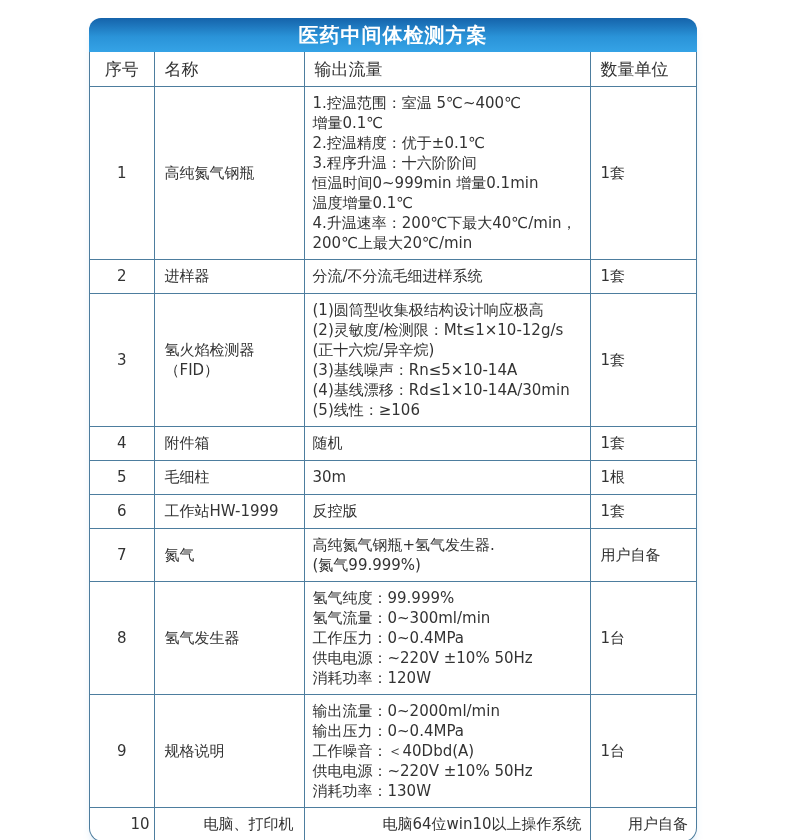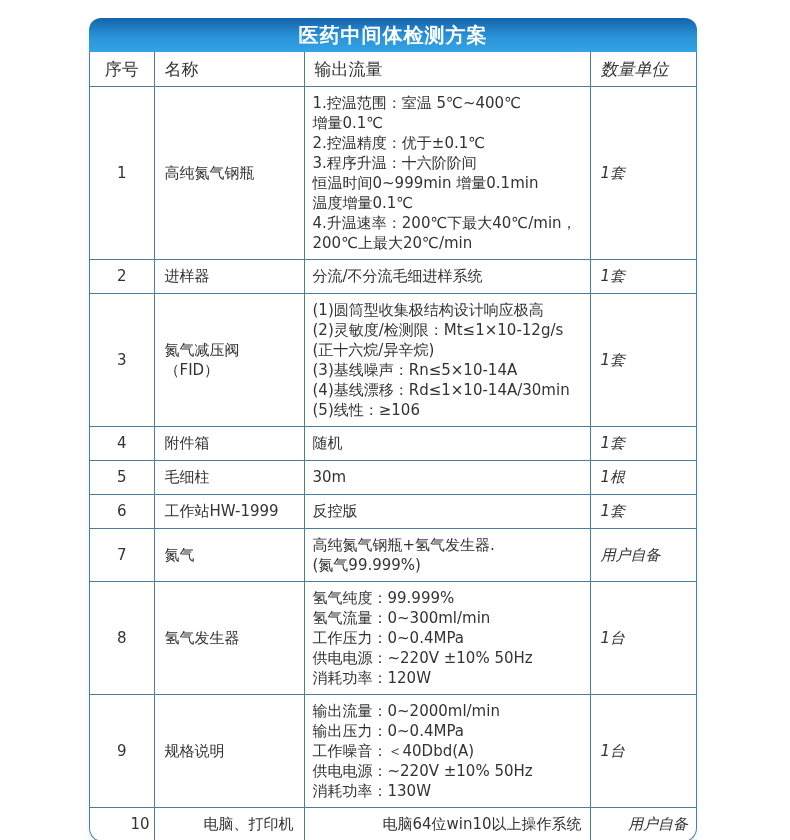--- a/index.html
+++ b/index.html
@@ -57,21 +57,21 @@
     text-align:left;
     vertical-align:middle;
     font-size:15px;
     line-height:20px;
     padding:4px 10px;
     height:34px;
     color:var(--text);
   }
   
   tr th:first-child, tr td:first-child{border-left:none;}
-  tr th:last-child, tr td:last-child{border-right:none;font-style:italic;}
+  tr th:last-child, tr td:last-child{border-right:none;}
   thead tr th{border-top:none;}
   tbody tr:last-child td{border-bottom:none;text-align:right;}
   th{font-size:17px;}
   .col-no{text-align:center;padding:6px 4px;}
   .col-spec{white-space:pre-line;padding:6px 8px;margin-top:34px;}
   .footer-space{position:absolute;left:0;top:836px;width:790px;height:4px;}
 </style>
 </head>
 <body>
 
@@ -110,21 +110,21 @@
             <td class="col-qty">1套</td>
           </tr>
           <tr>
             <td class="col-no">2</td>
             <td class="col-name">进样器</td>
             <td class="col-spec">分流/不分流毛细进样系统</td>
             <td class="col-qty">1套</td>
           </tr>
           <tr>
             <td class="col-no">3</td>
-            <td class="col-name">氮气减压阀（FID）</td>
+            <td class="col-name">氢火焰检测器（FID）</td>
             <td class="col-spec">(1)圆筒型收集极结构设计响应极高
 (2)灵敏度/检测限：Mt≤1×10-12g/s
 (正十六烷/异辛烷)
 (3)基线噪声：Rn≤5×10-14A
 (4)基线漂移：Rd≤1×10-14A/30min
 (5)线性：≥106</td>
             <td class="col-qty">1套</td>
           </tr>
           <tr>
             <td class="col-no">4</td>

